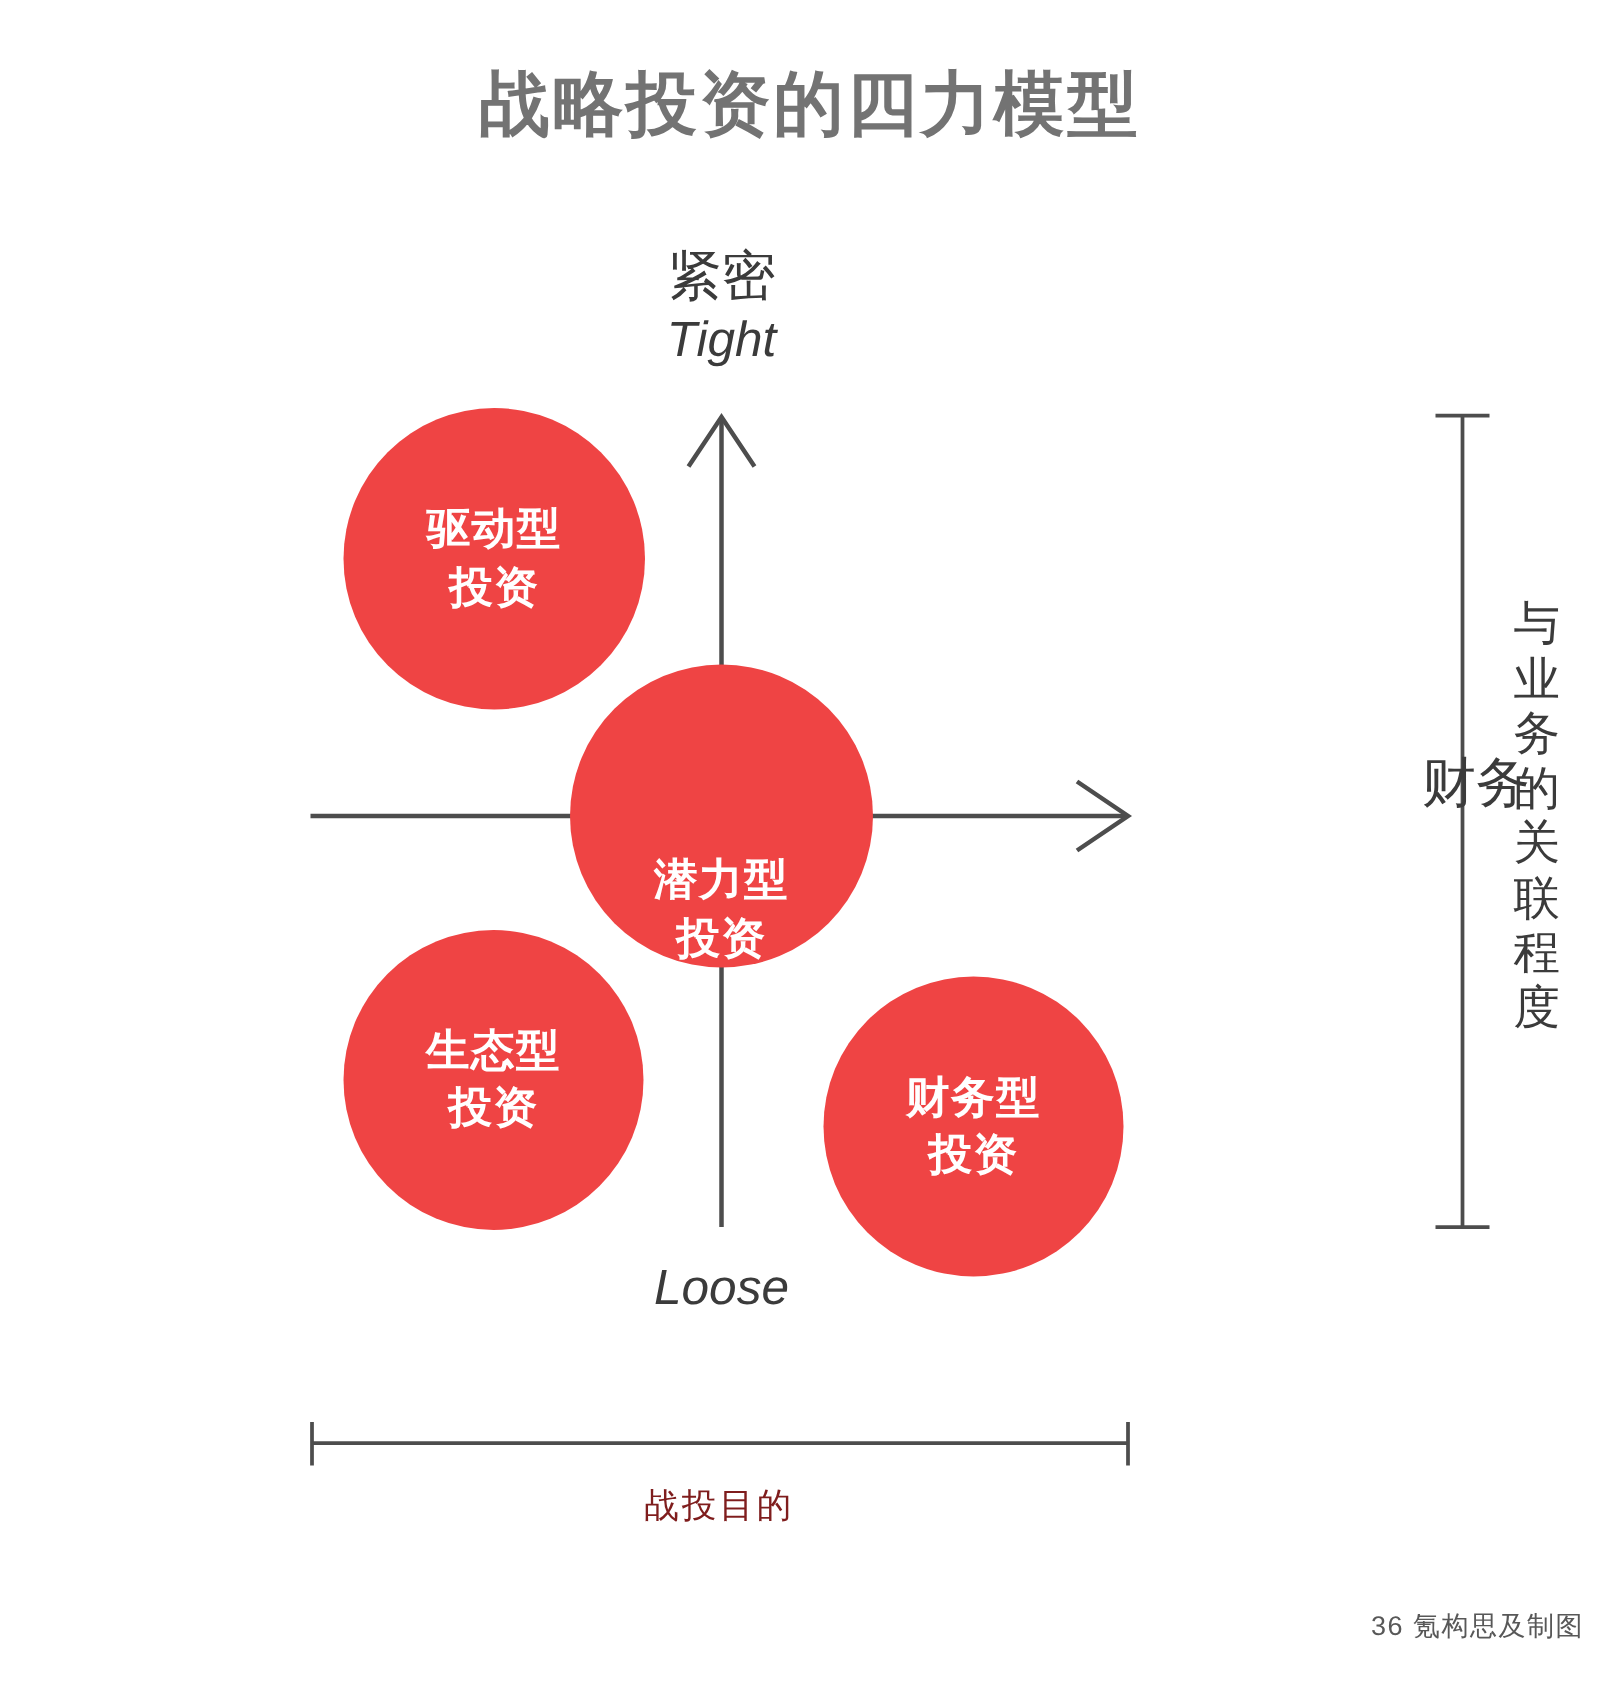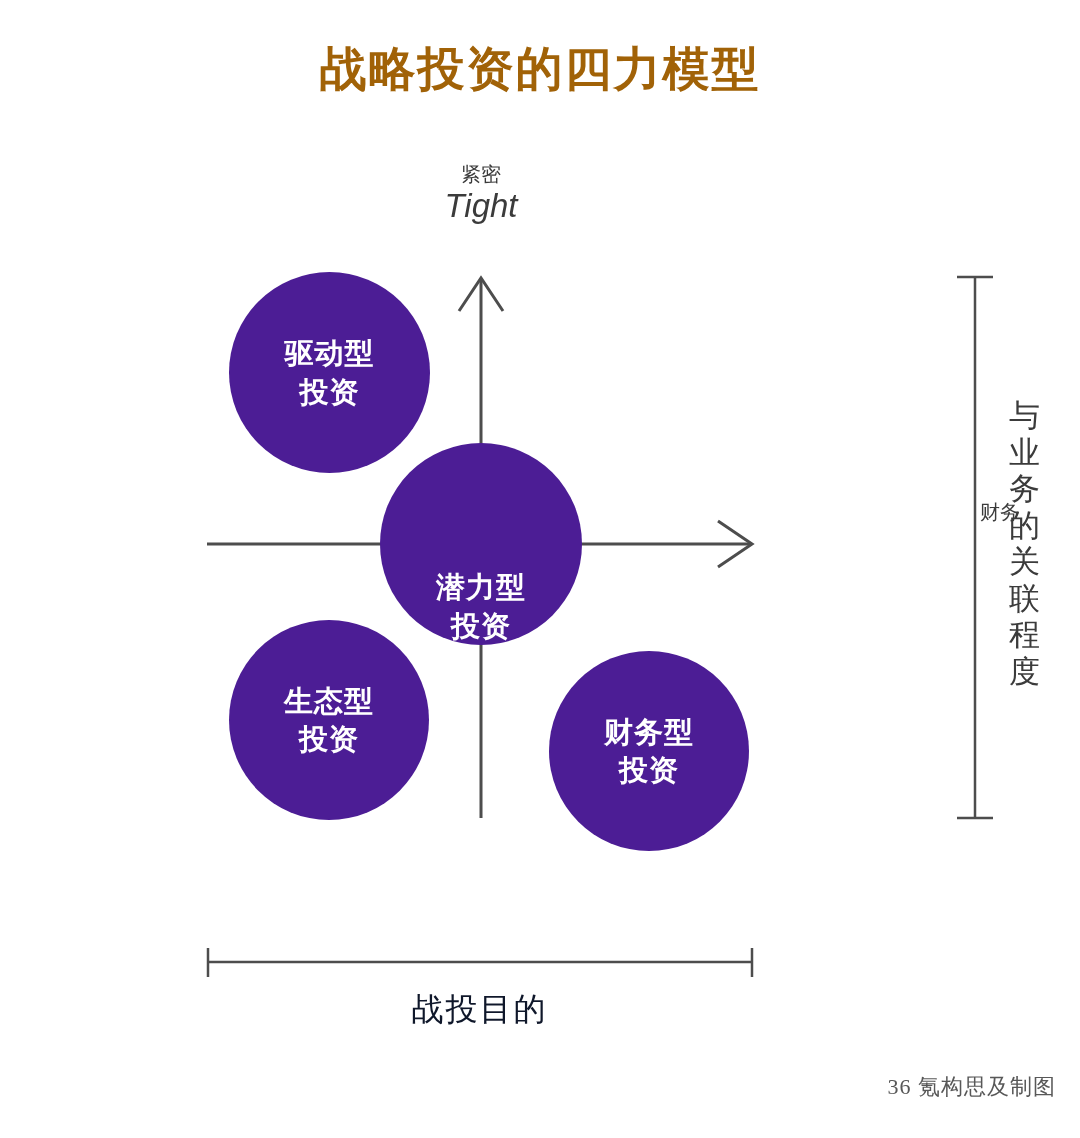--- a/index.html
+++ b/index.html
@@ -27,39 +27,39 @@
   
   .title {
     position: absolute;
     left: 0;
     top: 38px;
     width: 1080px;
     text-align: center;
     font-size: 47px;
     font-weight: 700;
     letter-spacing: 2px;
-    color: #a16207;
+    color: #737373;
     font-family: Liberation Mono, monospace;
   }
 
   
   #axes {
     position: absolute;
     left: 0;
     top: 0;
     width: 1080px;
     height: 1138px;
     pointer-events: none;
   }
 
   
   .bubble {
     position: absolute;
     border-radius: 50%;
-    background: #4c1d95;
+    background: #ef4444;
     display: flex;
     flex-direction: column;
     align-items: center;
     justify-content: center;
     color: #ffffff;
     font-size: 29px;
     font-weight: 700;
     line-height: 1.32;
     letter-spacing: 1px;
     text-align: center;
@@ -72,21 +72,21 @@
   #bubble-financial{ left: 549px; top: 651px; width: 200px; height: 200px; text-align: center; }
 
   
   .axis-label {
     position: absolute;
     color: #3b3b3b;
     font-weight: 400;
     line-height: 1.22;
     white-space: nowrap;
   }
-  .axis-label .cn { font-size: 20px; display: block; }
+  .axis-label .cn { font-size: 36px; display: block; }
   .axis-label .en { font-size: 33px; display: block; font-style: italic; }
 
   #label-tight {
     left: 0; top: 162px; width: 962px;
     text-align: center;
   }
   #label-loose {
     left: 0; top: 838px; width: 962px;
     text-align: center;
   }
@@ -112,34 +112,33 @@
     letter-spacing: 1px;
   }
   #label-vertical span { display: block; }
 
   #label-horizontal {
     position: absolute;
     left: 207px;
     top: 988px;
     width: 545px;
     text-align: center;
-    font-size: 32px;
-    color: #0f172a;
+    font-size: 23px;
+    color: #7f1d1d;
     letter-spacing: 2px;
   }
 
   
   #credit {
     position: absolute;
     right: 24px;
     top: 1072px;
-    font-size: 22px;
+    font-size: 18px;
     color: #585858;
     letter-spacing: 1px;
-    font-family: Liberation Serif, serif;
   }
 </style>
 </head>
 <body>
 
 <div id="canvas">
 
   <div class="title">战略投资的四力模型</div>
 
   <svg id="axes" viewBox="0 0 1080 1138" width="1080" height="1138" xmlns="http://www.w3.org/2000/svg">
@@ -166,20 +165,21 @@
       <line x1="752" y1="948" x2="752" y2="977" stroke="#4d4d4d" stroke-width="2.5"></line>
     </g>
   </svg>
 
   <div class="axis-label" id="label-tight">
     <span class="cn">紧密</span>
     <span class="en">Tight</span>
   </div>
 
   <div class="axis-label" id="label-loose">
+    <span class="en">Loose</span>
   </div>
 
   <div class="axis-label" id="label-strategy">
   </div>
 
   <div class="axis-label" id="label-financial">
     <span class="cn">财务</span>
   </div>
 
   <div class="bubble" id="bubble-driver">

